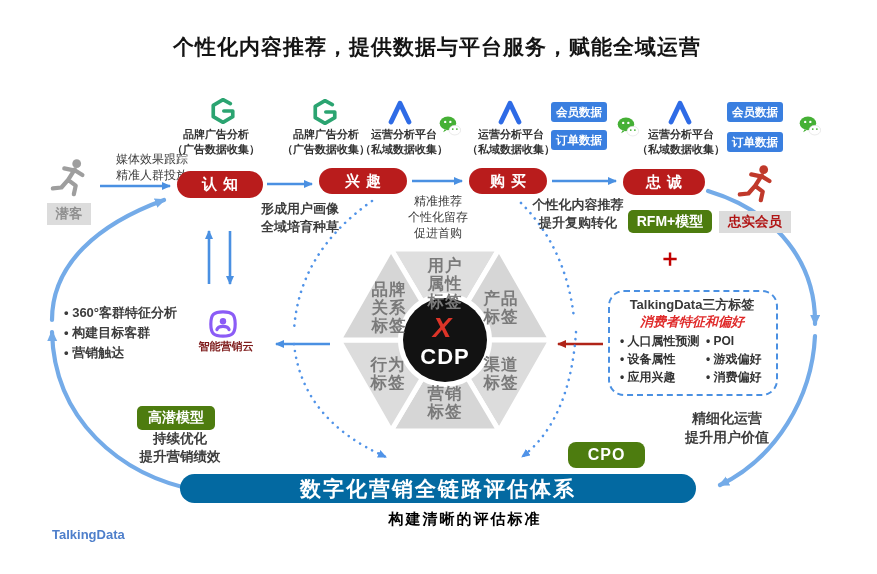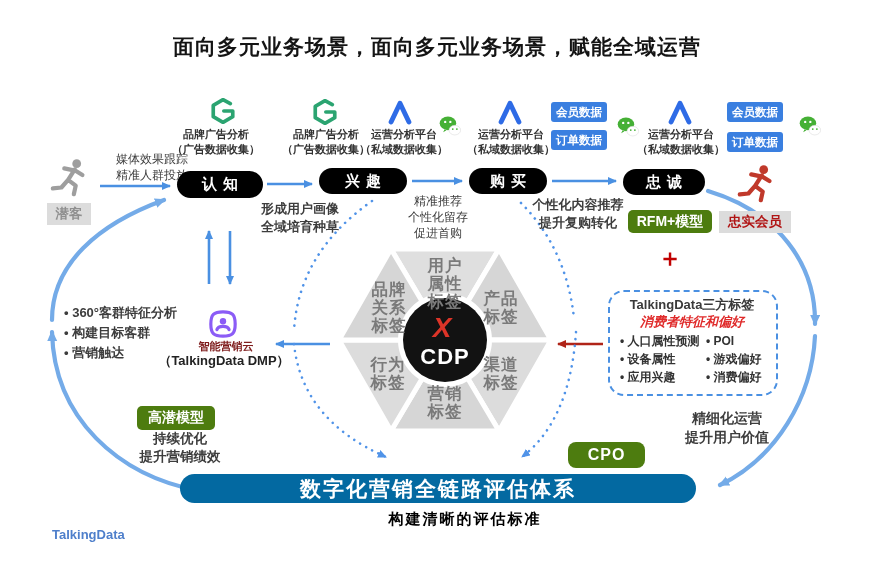--- a/index.html
+++ b/index.html
@@ -3,21 +3,21 @@
 <meta charset="utf-8">
 <style>
   *{margin:0;padding:0;box-sizing:border-box}
   html,body{background:#fff}
   body{font-family:"Liberation Sans",sans-serif}
   .canvas{position:relative;width:877px;height:574px;background:#fff;overflow:hidden}
   .abs{position:absolute}
   .ctr{transform:translate(-50%,-50%);text-align:center;white-space:pre-line}
   .laligned{white-space:pre-line}
   .title{font-size:21px;font-weight:bold;color:#141414;letter-spacing:1px;white-space:nowrap}
-  .pill{background:#000000;color:#fff;border-radius:14px;display:flex;align-items:center;justify-content:center;
+  .pill{background:#b91c1c;color:#fff;border-radius:14px;display:flex;align-items:center;justify-content:center;
         font-weight:bold;font-size:15px;letter-spacing:6px;text-indent:6px}
   .badge-blue{background:#3A7FE0;color:#fff;font-size:11.5px;font-weight:bold;display:flex;align-items:center;justify-content:center;border-radius:3px}
   .badge-orange{background:#4d7c0f;color:#fff;font-weight:bold;display:flex;align-items:center;justify-content:center;border-radius:5px;font-size:14px}
   .badge-gray{background:#DCDCDC;display:flex;align-items:center;justify-content:center;font-weight:bold;font-size:13.5px}
   .note{font-size:13px;font-weight:bold;color:#3d3d3d;line-height:1.35}
   .note-sm{font-size:12px;font-weight:normal;color:#3d3d3d;line-height:1.35}
   .tool-label{font-size:11px;font-weight:bold;color:#333;line-height:1.35;text-align:center;transform:translate(-50%,0);white-space:nowrap}
   .seg-label{font-size:16.5px;font-weight:bold;color:#7a7a7a;line-height:1.1;letter-spacing:1px}
   .panel{border:2px dashed #4A90E2;border-radius:16px;background:#fff}
   .panel-title{font-size:13px;font-weight:bold;color:#3a3a3a;white-space:nowrap}
@@ -76,21 +76,21 @@
       <polygon points="445,340 499,249 551,340" fill="#D6D6D6"></polygon>
       <polygon points="445,340 551,340 499,431" fill="#DCDCDC"></polygon>
       <polygon points="445,340 499,431 391,431" fill="#D6D6D6"></polygon>
       <polygon points="445,340 391,431 339,340" fill="#DCDCDC"></polygon>
       <polygon points="445,340 339,340 391,249" fill="#D6D6D6"></polygon>
     </g>
     <circle cx="445" cy="340" r="47" fill="#fff"></circle>
     <circle cx="445" cy="340" r="42" fill="#121212"></circle>
   </svg>
 
-  <div class="abs ctr title" style="left:437px;top:47px">面向多元业务场景，面向多元业务场景，赋能全域运营</div>
+  <div class="abs ctr title" style="left:437px;top:47px">个性化内容推荐，提供数据与平台服务，赋能全域运营</div>
 
   <svg class="abs" style="left:210px;top:98px" width="26" height="26" viewBox="0 0 32 32">
     <path d="M25 7 L16 2 L4 9 V23 L16 30 L28 23 V16 H17" fill="none" stroke="#2BA471" stroke-width="4.5" stroke-linecap="round" stroke-linejoin="round"></path>
   </svg>
   <svg class="abs" style="left:312px;top:99px" width="26" height="26" viewBox="0 0 32 32">
     <path d="M25 7 L16 2 L4 9 V23 L16 30 L28 23 V16 H17" fill="none" stroke="#2BA471" stroke-width="4.5" stroke-linecap="round" stroke-linejoin="round"></path>
   </svg>
   <svg class="abs" style="left:387px;top:100px" width="26" height="26" viewBox="0 0 32 32">
     <path d="M5 27 L16 4 L27 27" fill="none" stroke="#2E6BE6" stroke-width="6" stroke-linecap="round" stroke-linejoin="round"></path>
   </svg>
@@ -187,21 +187,20 @@
 
   <div class="abs laligned" style="left:64px;top:303px;font-size:13px;font-weight:bold;color:#3d3d3d;line-height:1.55">•  360°客群特征分析
 •  构建目标客群
 •  营销触达</div>
   <svg class="abs" style="left:208px;top:309px" width="30" height="30" viewBox="0 0 32 32">
     <path d="M16 3 C26 3 29 6 29 16 C29 26 26 29 16 29 C6 29 3 26 3 16 C3 6 6 3 16 3 Z" fill="none" stroke="#8B5CF6" stroke-width="3.4"></path>
     <circle cx="16" cy="13" r="3.4" fill="#8B5CF6"></circle>
     <path d="M9.5 22 C11 17.5 21 17.5 22.5 22" stroke="#8B5CF6" stroke-width="3.4" fill="none" stroke-linecap="round"></path>
   </svg>
   <div class="abs ctr" style="left:226px;top:346px;font-size:11px;font-weight:bold;color:#7f1d1d">智能营销云</div>
-  <div class="abs ctr" style="left:224px;top:361px;font-size:13px;font-weight:bold;color:#222">（TalkingData DMP）</div>
 
   <div class="abs ctr seg-label" style="left:445px;top:283px">用户
 属性
 标签</div>
   <div class="abs ctr seg-label" style="left:389px;top:307px">品牌
 关系
 标签</div>
   <div class="abs ctr seg-label" style="left:501px;top:307px">产品
 标签</div>
   <div class="abs ctr seg-label" style="left:388px;top:373px">行为

